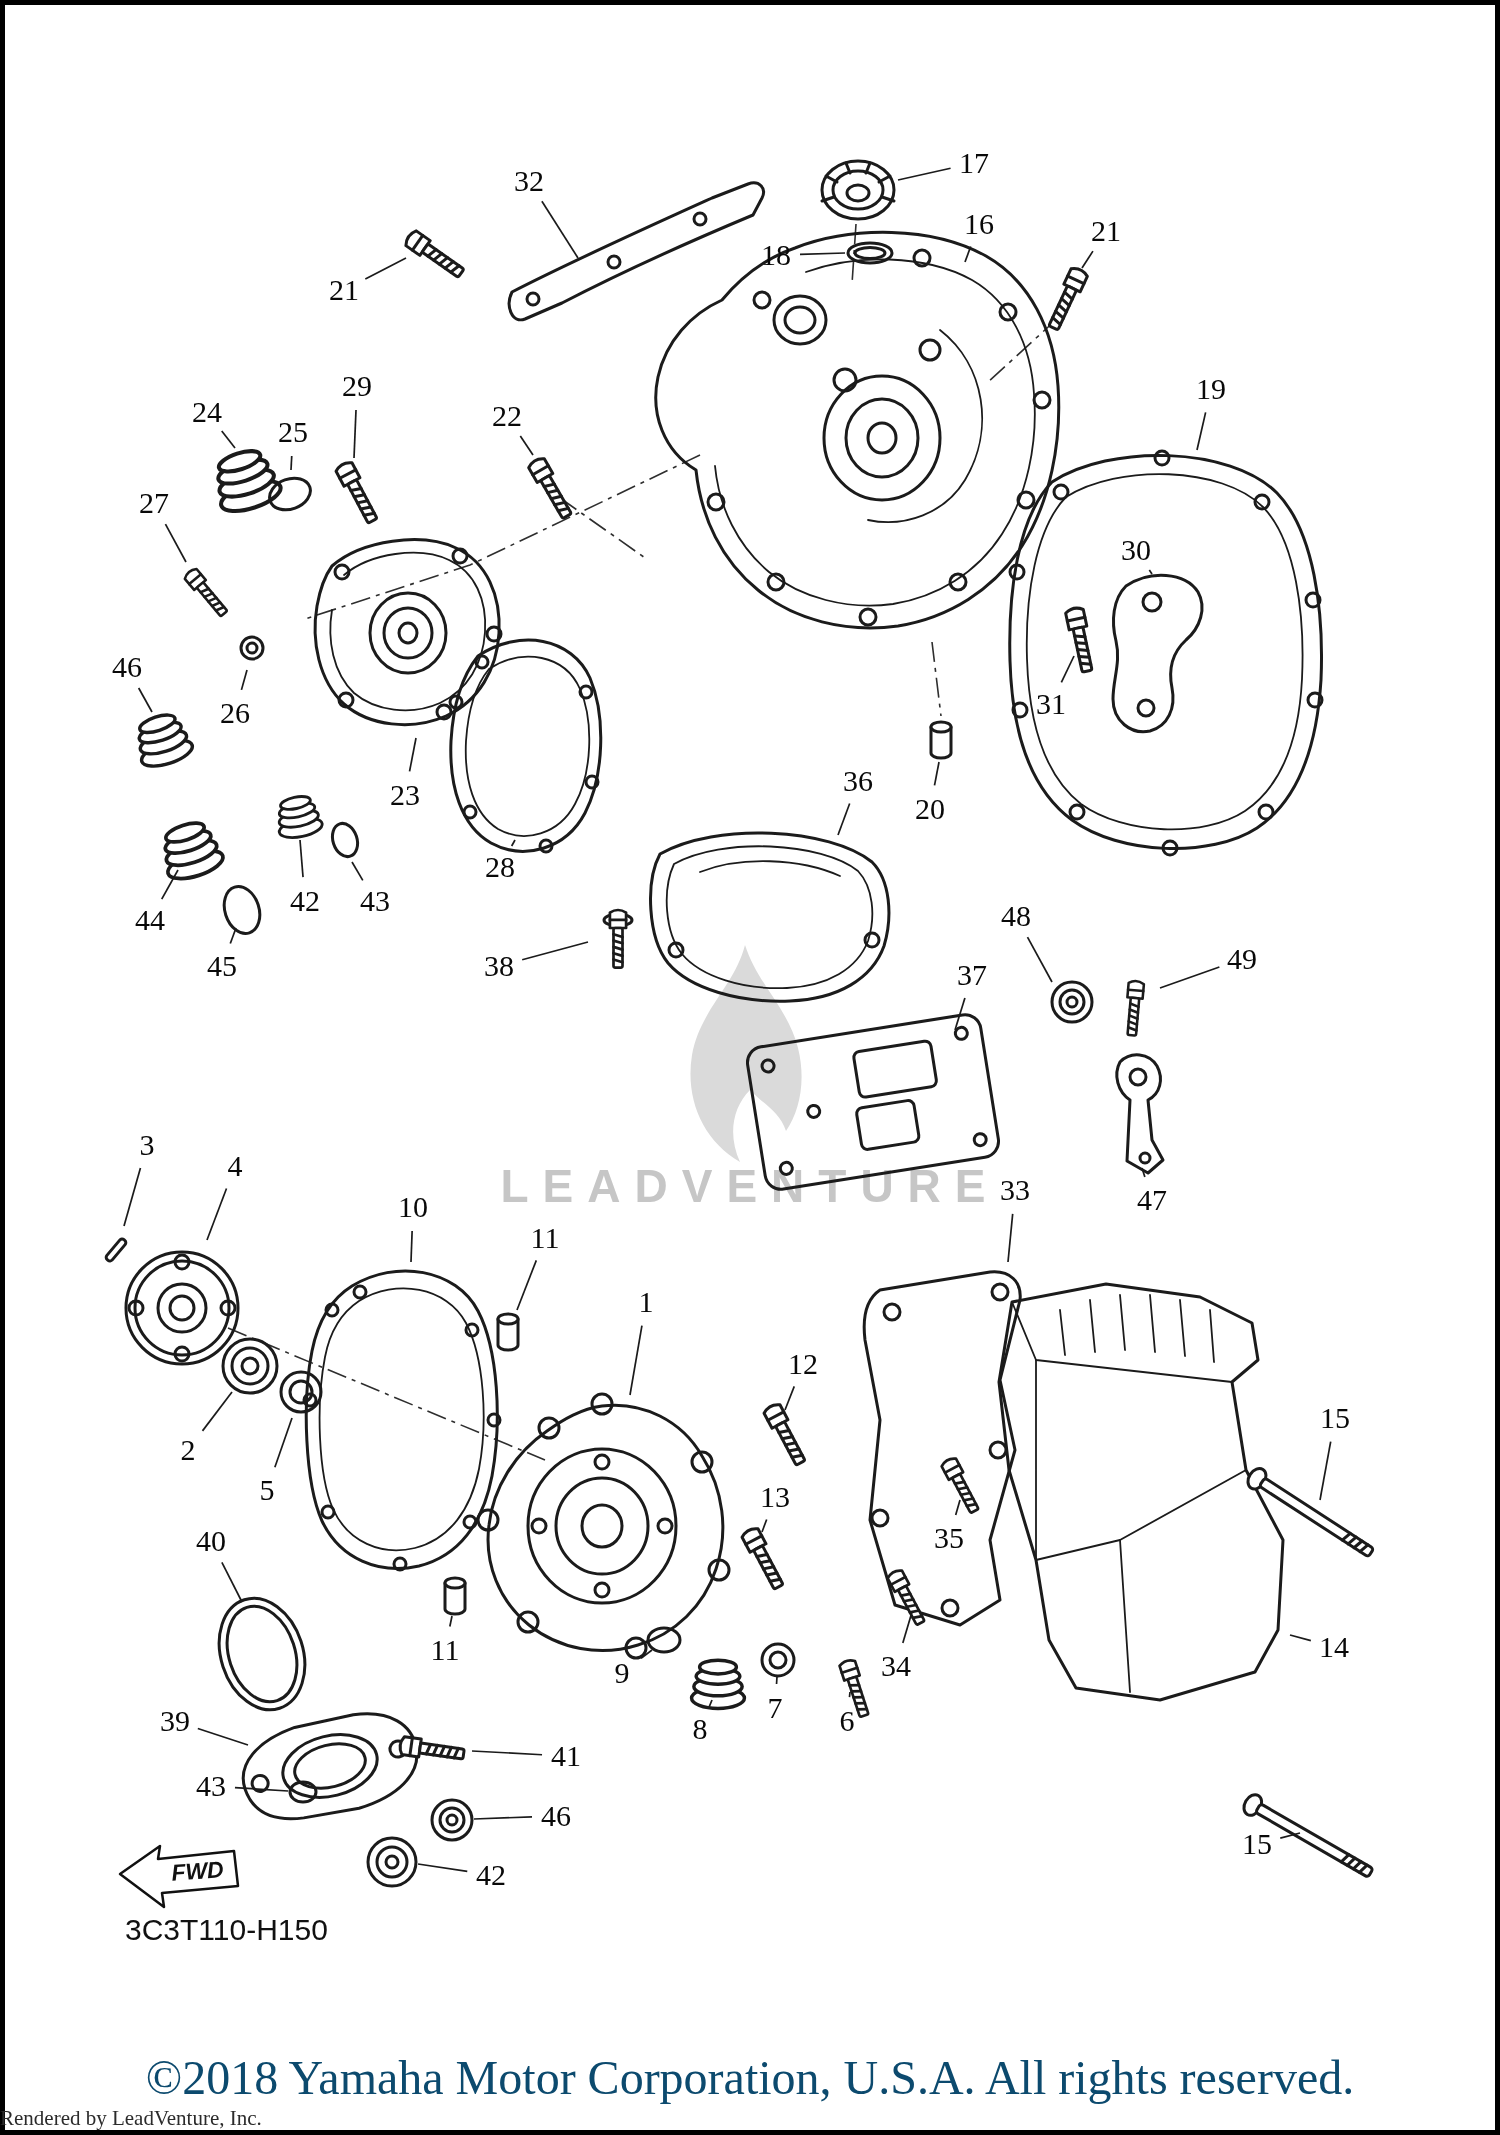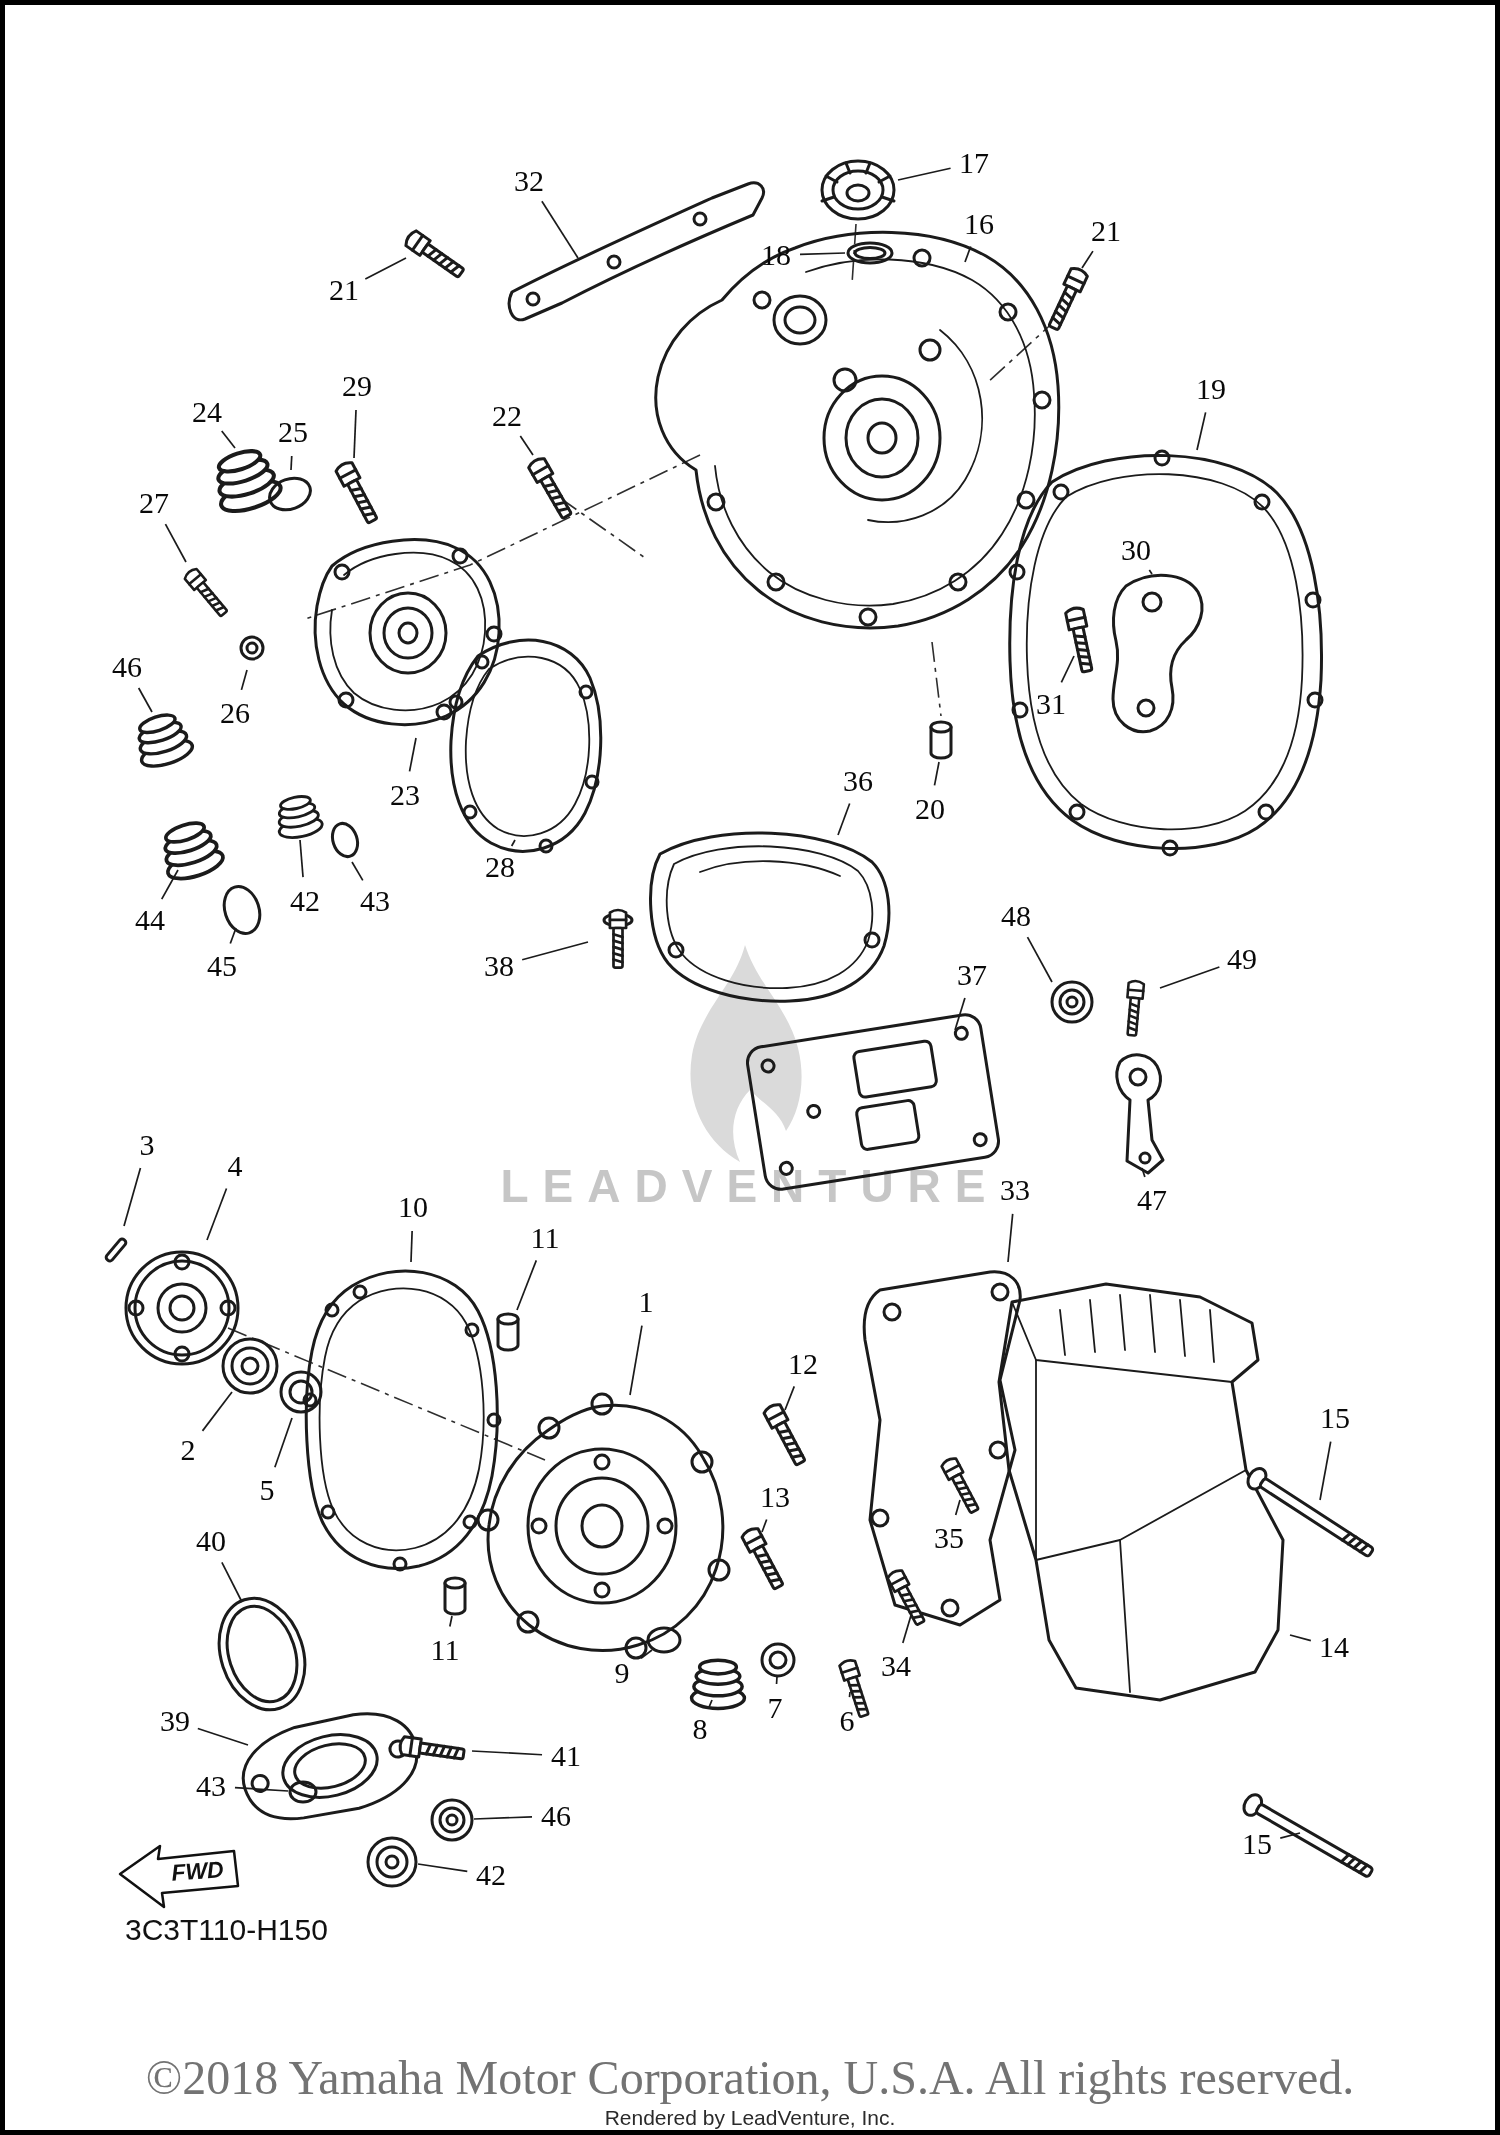--- a/index.html
+++ b/index.html
@@ -19,25 +19,25 @@
   }
   .watermark-text {
     font-family:"Liberation Sans", sans-serif; font-size:46px; letter-spacing:14px;
     fill:#c6c6c6; text-anchor:middle; font-weight:600;
   }
   .flame { fill:#dadada; stroke:none; }
   .code-text { font-family:"Liberation Sans", sans-serif; font-size:30px; fill:#111; }
   .fwd-text { font-family:"Liberation Sans", sans-serif; font-size:23px; font-weight:bold; font-style:italic; fill:#111; }
   .copyright {
     position:absolute; top:2050px; left:0; width:100%; text-align:center;
-    font-family:"Liberation Serif", serif; font-size:48px; color:#737373; white-space:nowrap;
+    font-family:"Liberation Serif", serif; font-size:48px; color:#0c4a6e; white-space:nowrap;
   }
   .rendered-by {
-    position:absolute; top:2106px; left:0; width:100%; text-align:center;
-    font-family:Liberation Sans, sans-serif; font-size:21px; color:#2b2b2b;
+    position:absolute; top:2106px; left:0; width:100%; 
+    font-family:Liberation Serif, serif; font-size:21px; color:#2b2b2b;
   }
 </style>
 </head>
 <body>
 
 <div class="page">
 
   <svg class="diagram" id="diagram-svg" width="1500" height="2135" viewBox="0 0 1500 2135" xmlns="http://www.w3.org/2000/svg">
 
     <defs>

